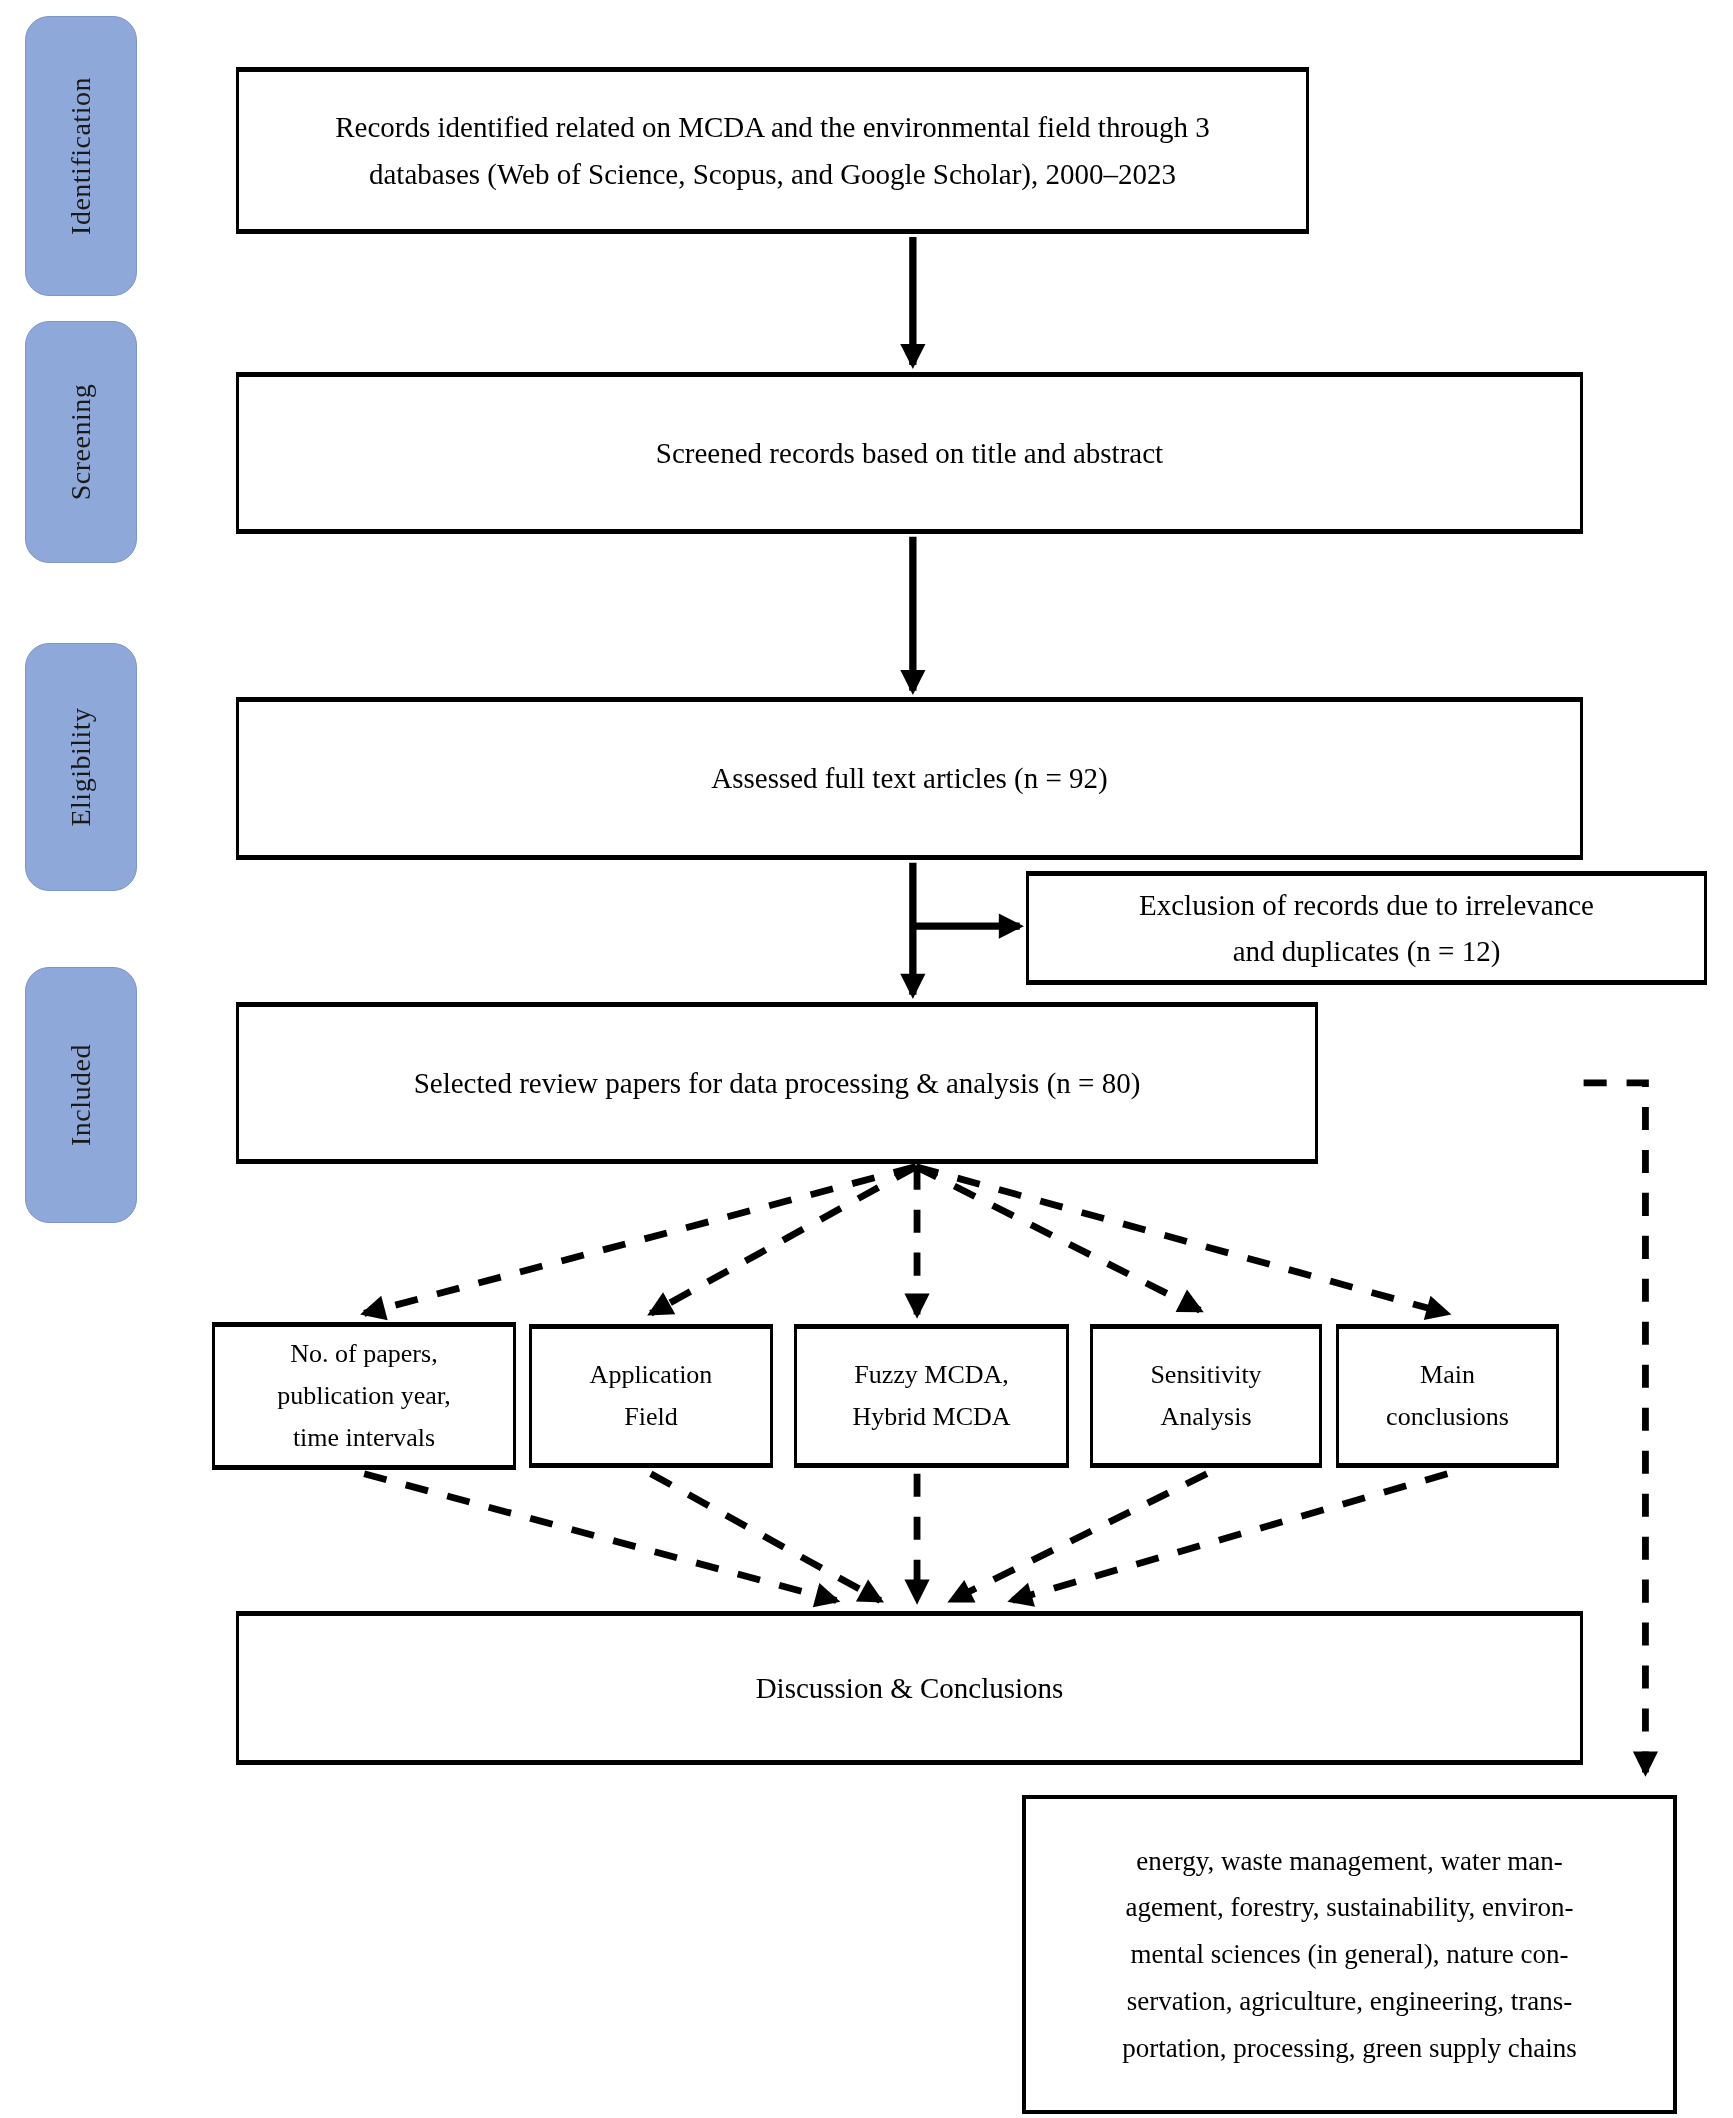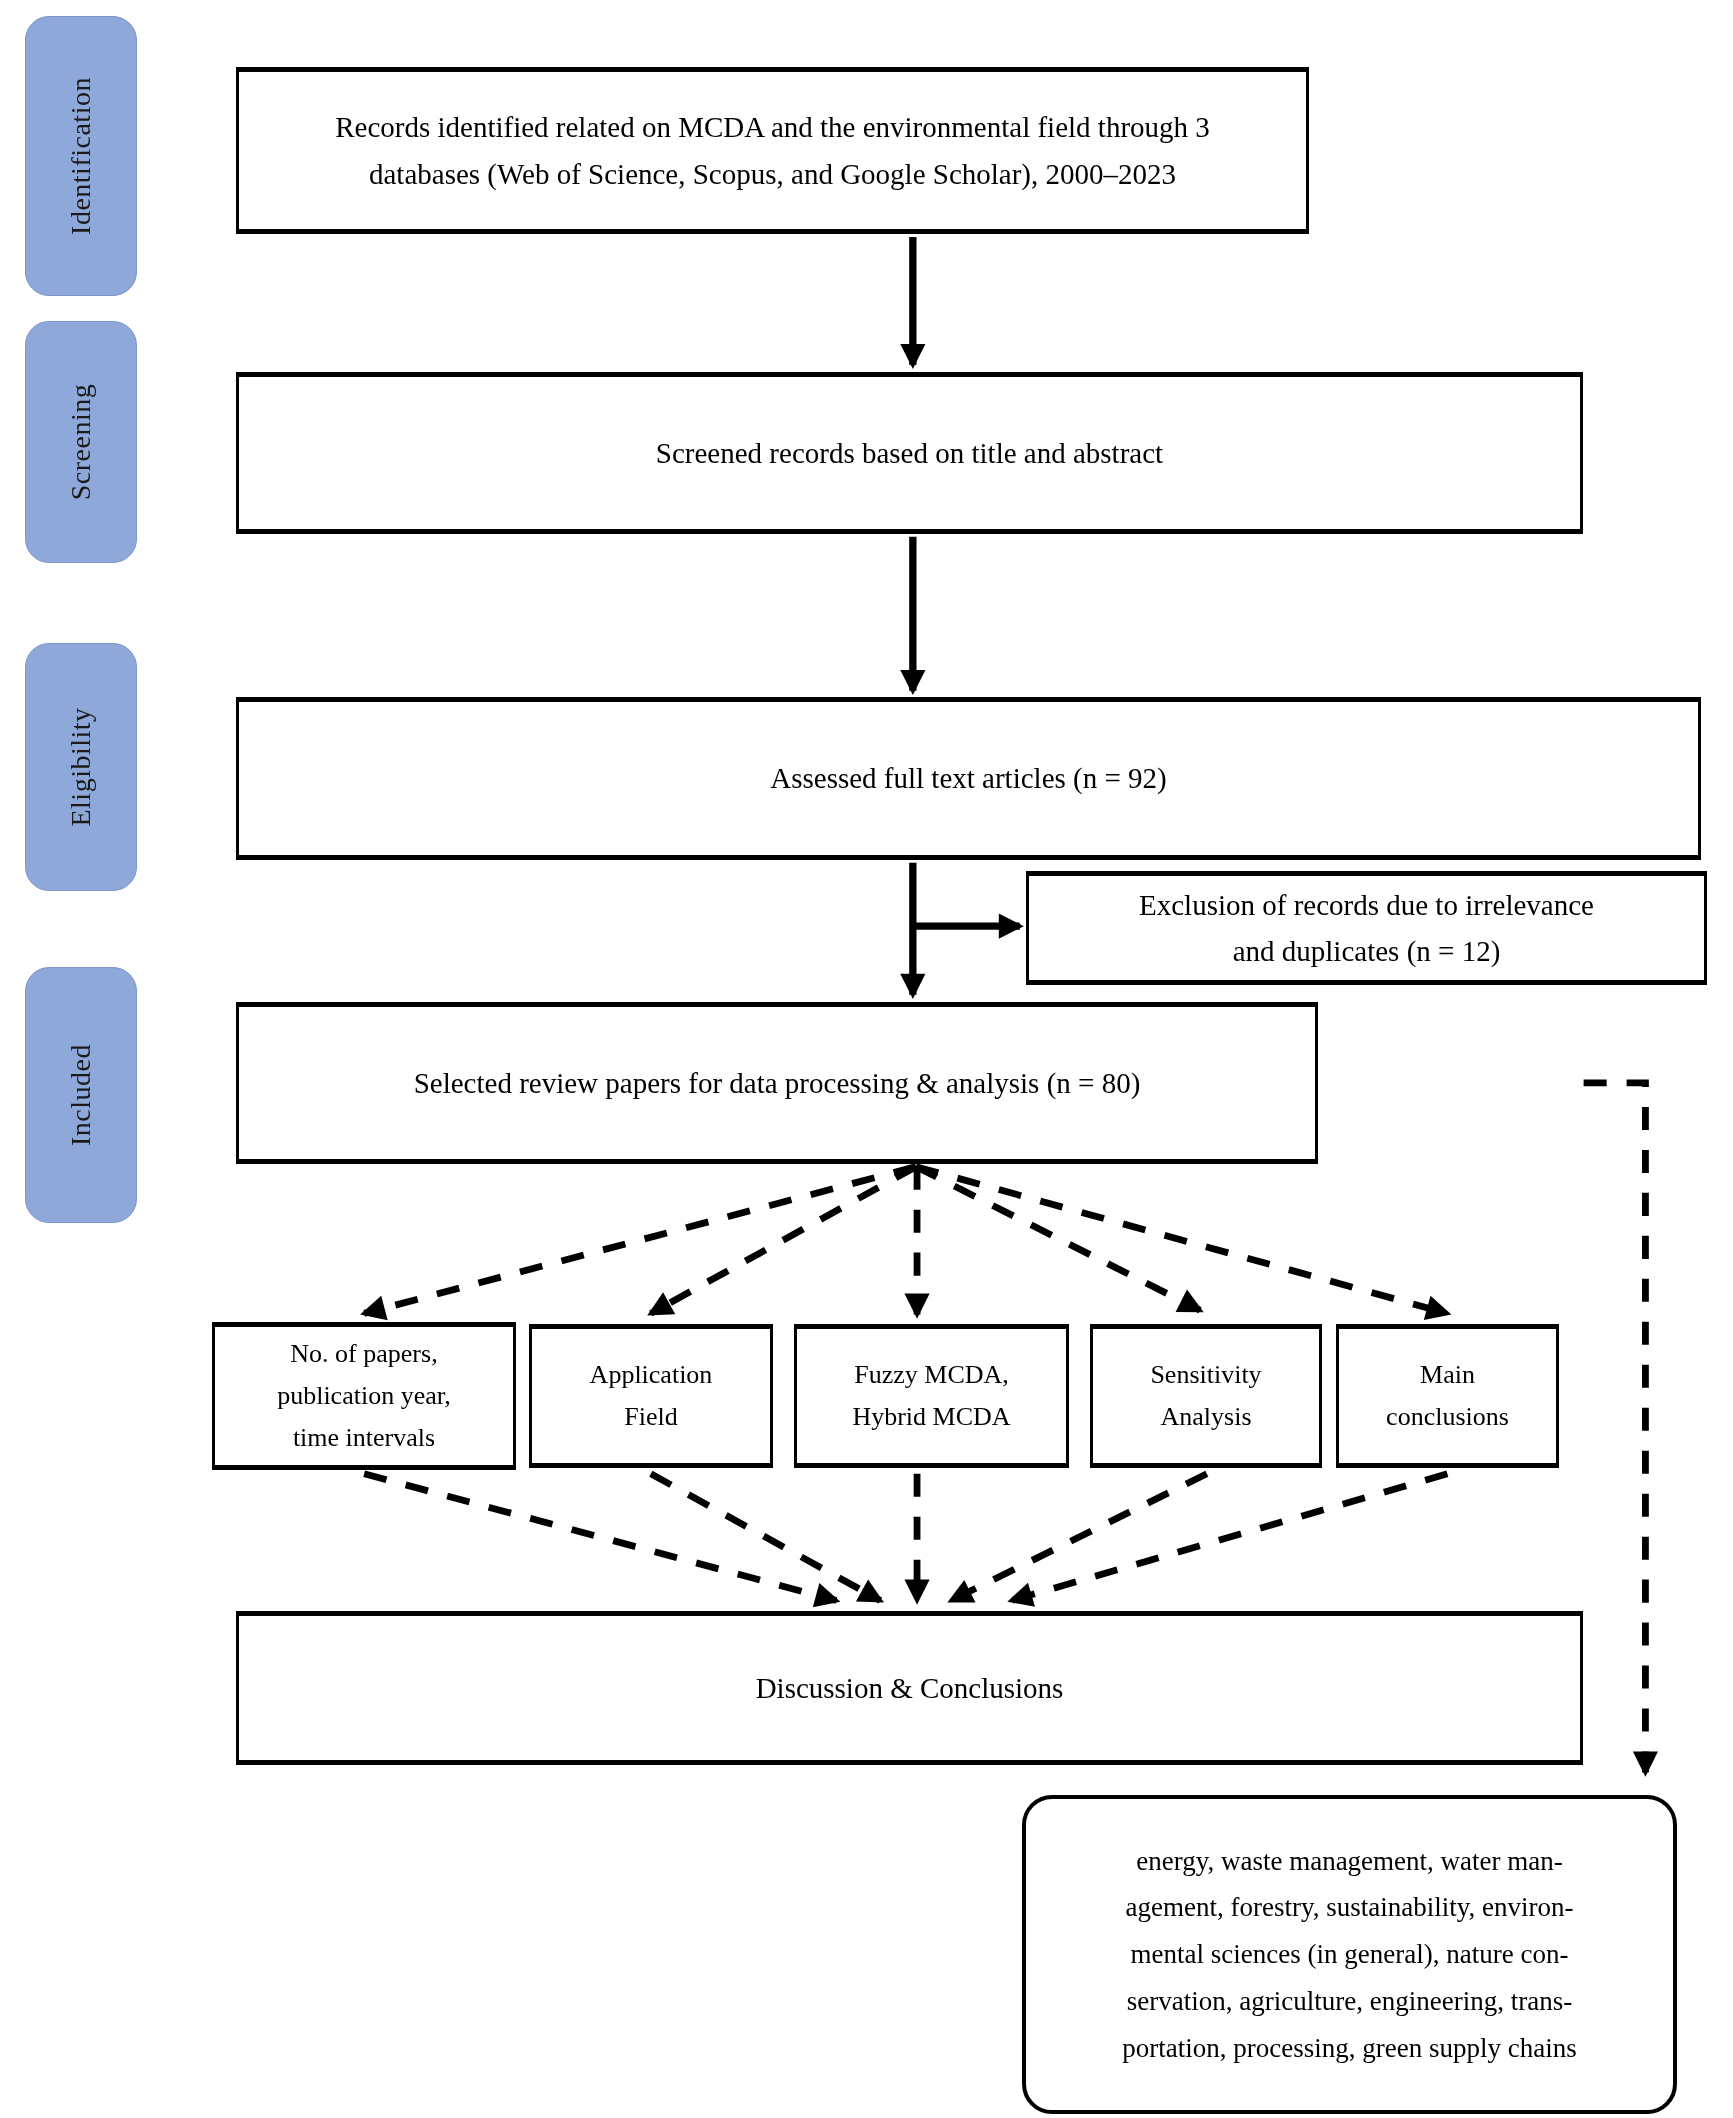--- a/index.html
+++ b/index.html
@@ -61,21 +61,21 @@
     flex-direction: column;
     align-items: center;
     justify-content: center;
     text-align: center;
   }
   .box .ln { white-space: nowrap; display: block; }
   .fs-main { font-size: 29px; line-height: 1.6; }
   .fs-cat  { font-size: 26px; line-height: 1.62; }
   .fs-disc { font-size: 29px; line-height: 1.6; }
   .fs-fields { font-size: 27px; line-height: 1.73; }
-  .border-uniform { border-width: 4.7px; border-radius: 30px; }
+  .border-uniform { border-width: 4.7px; }
 </style>
 </head>
 <body>
 
 <div class="canvas">
 
   <svg class="arrows" viewBox="0 0 3309 4043" xmlns="http://www.w3.org/2000/svg">
     <defs>
       <marker id="ah" markerUnits="userSpaceOnUse" markerWidth="56" markerHeight="56" refX="44" refY="28" orient="auto">
         <path class="ah" d="M4,4 L52,28 L4,52 Z"></path>
@@ -117,21 +117,21 @@
 
   <div class="box fs-main" style="left:236px; top:67px; width:1073px; height:167px;">
     <span class="ln">Records identified related on MCDA and the environmental field through 3</span>
     <span class="ln">databases (Web of Science, Scopus, and Google Scholar), 2000–2023</span>
   </div>
 
   <div class="box fs-main" style="left:236px; top:372px; width:1347px; height:162px;">
     <span class="ln">Screened records based on title and abstract</span>
   </div>
 
-  <div class="box fs-main" style="left:236px; top:697px; width:1465px; height:163px;text-align:center;">
+  <div class="box fs-main" style="left:236px; top:697px; width:1347px; height:163px;text-align:center;">
     <span class="ln">Assessed full text articles (n = 92)</span>
   </div>
 
   <div class="box fs-main" style="left:1026px; top:871px; width:681px; height:114px;justify-content:center;">
     <span class="ln">Exclusion of records due to irrelevance</span>
     <span class="ln">and duplicates (n = 12)</span>
   </div>
 
   <div class="box fs-main" style="left:236px; top:1002px; width:1082px; height:162px;">
     <span class="ln">Selected review papers for data processing &amp; analysis (n = 80)</span>

